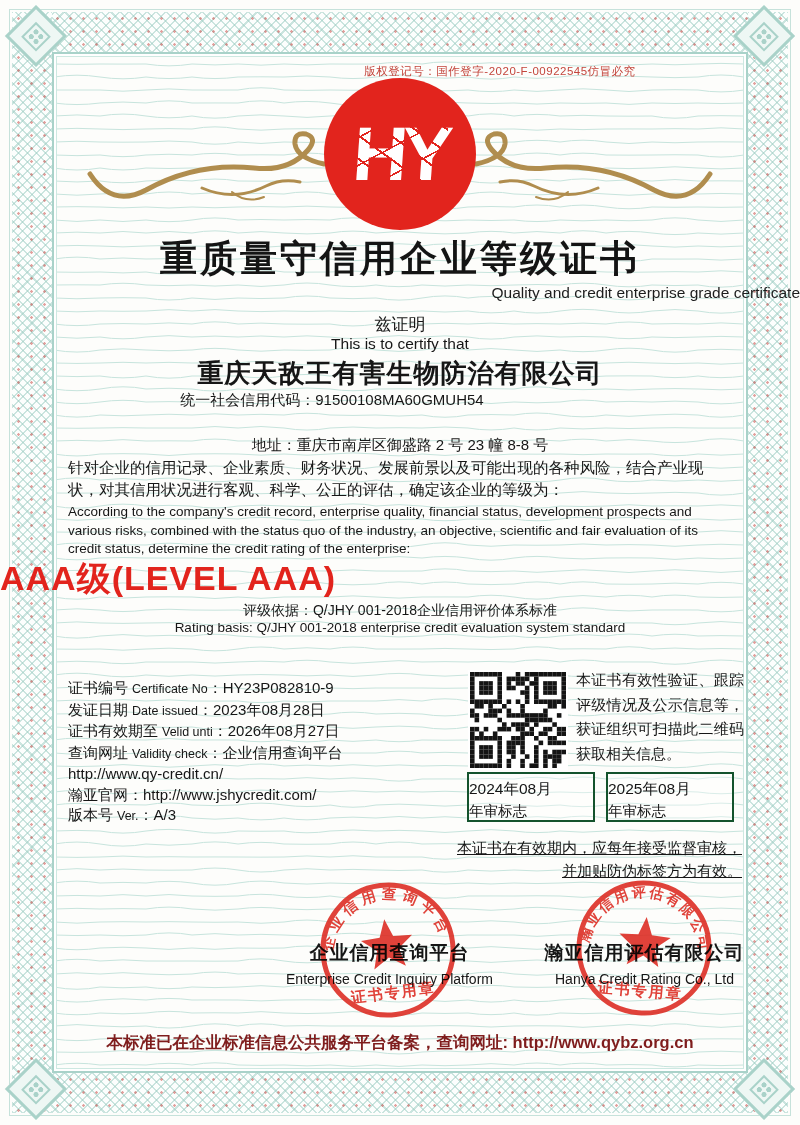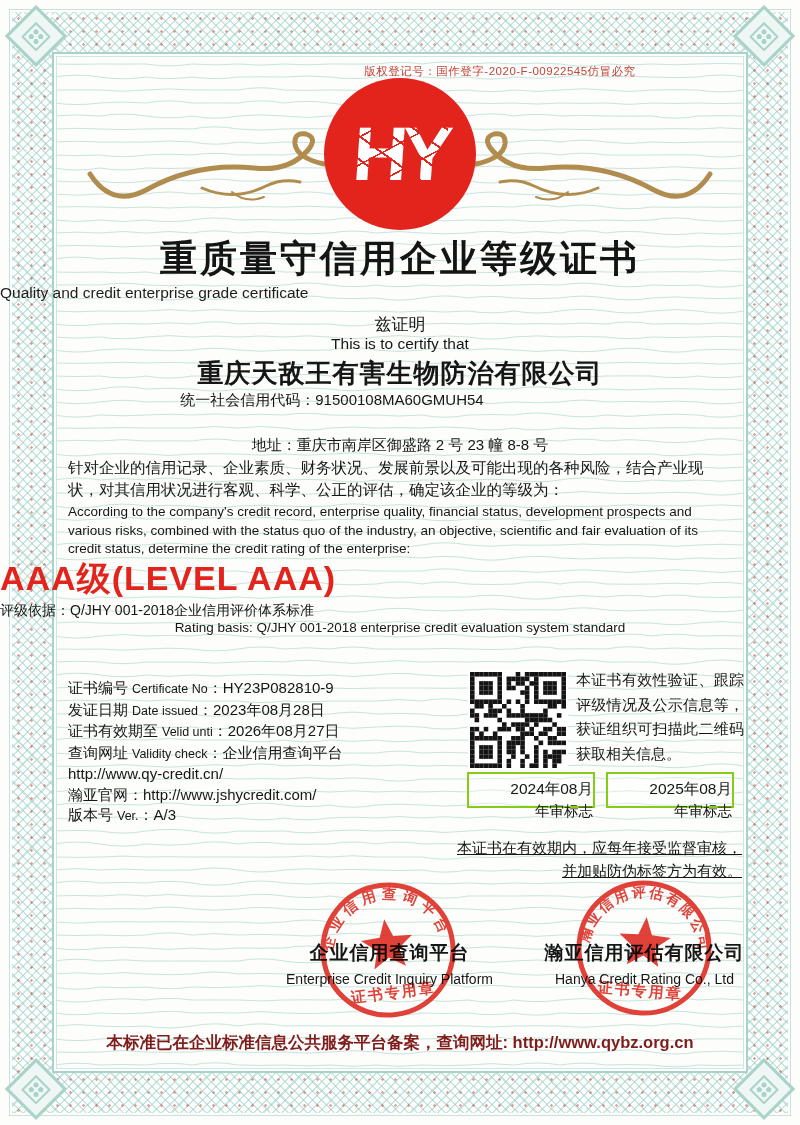--- a/index.html
+++ b/index.html
@@ -47,38 +47,38 @@
   .flourish{left:84px;top:118px;width:242px;height:90px;}
   .flourish.rt{left:474px;transform:scaleX(-1);}
   .logo{left:324px;top:78px;width:152px;height:152px;border-radius:50%;background:#e2241d;
     display:flex;align-items:center;justify-content:center;}
   .logo-text{color:#fff;font-weight:800;font-size:76px;letter-spacing:-6px;transform:skewX(-4deg);line-height:1;}
   .cracks{position:absolute;inset:30px 28px;border-radius:8px;
     background:
       repeating-linear-gradient(36deg, transparent 0 17px, #e2241d 17px 19px),
       repeating-linear-gradient(-28deg, transparent 0 23px, #e2241d 23px 24.5px);}
   .title-cn{left:0;top:234px;width:800px;text-align:center;font-size:37px;font-weight:600;letter-spacing:3px;color:#141414;}
-  .title-en{left:0;top:284px;width:800px;text-align:left;font-size:15.5px;font-weight:500;color:#1d1d1d;}
+  .title-en{left:0;top:284px;width:800px;text-align:right;font-size:15.5px;font-weight:500;color:#1d1d1d;}
   .certify-cn{left:0;top:313px;width:800px;text-align:center;font-size:17px;font-weight:500;}
   .certify-en{left:0;top:335px;width:800px;text-align:center;font-size:15.5px;}
   .company{left:0;top:356px;width:800px;text-align:center;font-size:26px;font-weight:700;letter-spacing:1px;}
   .code-line{left:0;top:391px;width:664px;text-align:center;font-size:15px;font-weight:400;}
   .addr-line{left:0;top:411px;width:800px;text-align:center;font-size:15px;font-weight:500;margin-top:25px;}
   .intro-cn{left:68px;top:457px;width:666px;font-size:15.5px;font-weight:500;line-height:21.5px;text-align:left;}
   .intro-en{left:68px;top:503px;width:666px;font-size:13.5px;line-height:18.5px;}
   .grade{left:0;top:556px;width:800px;text-align:left;font-size:34px;font-weight:800;color:#e2241d;letter-spacing:1px;}
-  .basis-cn{left:0;top:602px;width:800px;text-align:left;font-size:14px;font-weight:500;}
+  .basis-cn{left:0;top:602px;width:800px;text-align:center;font-size:14px;font-weight:500;}
   .basis-en{left:0;top:620px;width:800px;text-align:center;font-size:13.5px;}
   .details{left:68px;top:678px;width:395px;font-size:15px;font-weight:500;}
   .details .row{line-height:20.5px;white-space:nowrap;}
   .details .le{font-size:12.5px;margin-left:4px;}
   .qr-wrap{left:468px;top:670px;width:100px;height:100px;background:#fff;padding:2px;box-sizing:border-box;}
   .qr-note{left:576px;top:668px;width:168px;font-size:15px;font-weight:500;line-height:24.5px;text-align:justify;}
-  .badge{position:absolute;top:772px;width:128px;height:36px;border:2px solid #84cc16;background:rgba(255,255,255,.35);
-    text-align:right;box-sizing:border-box;}
+  .badge{position:absolute;top:772px;width:128px;height:50px;border:2px solid #14532d;background:rgba(255,255,255,.35);
+    text-align:left;box-sizing:border-box;}
   .badge .p{font-size:15.5px;margin-top:5px;font-weight:500;}
   .badge .l{font-size:14.5px;margin-top:2px;font-weight:500;}
   .badge.b1{left:467px;} .badge.b2{left:606px;}
   .supervision{left:450px;top:836px;width:292px;text-align:right;font-size:15px;font-weight:500;line-height:23px;text-decoration:underline;}
   .sign{position:absolute;top:940px;text-align:center;}
   .sign.s-l{left:272px;width:235px;} .sign.s-r{left:522px;width:245px;}
   .sign .cn{font-size:19px;font-weight:700;letter-spacing:1px;}
   .sign .en{font-size:14px;margin-top:5px;font-weight:500;}
   .seal{position:absolute;width:148px;height:148px;opacity:.88;mix-blend-mode:multiply;z-index:3;}
   .seal.s1{left:314px;top:876px;transform:rotate(-7deg);}

